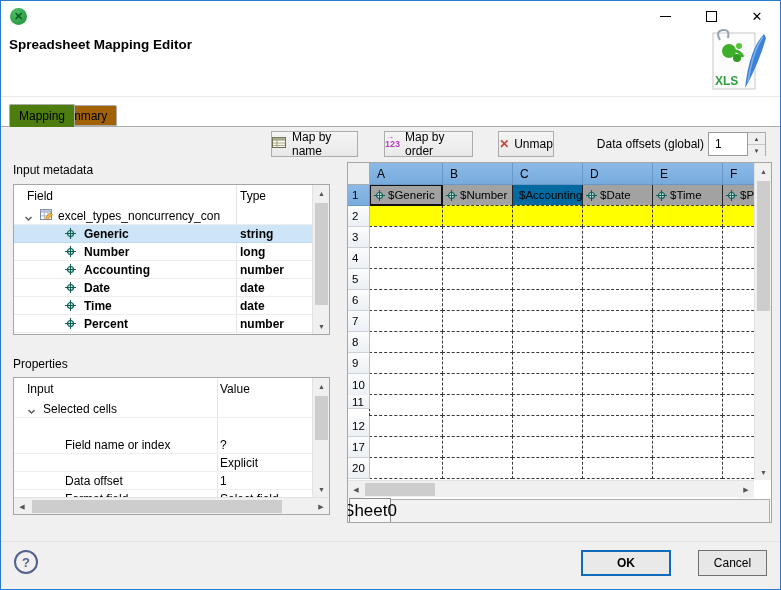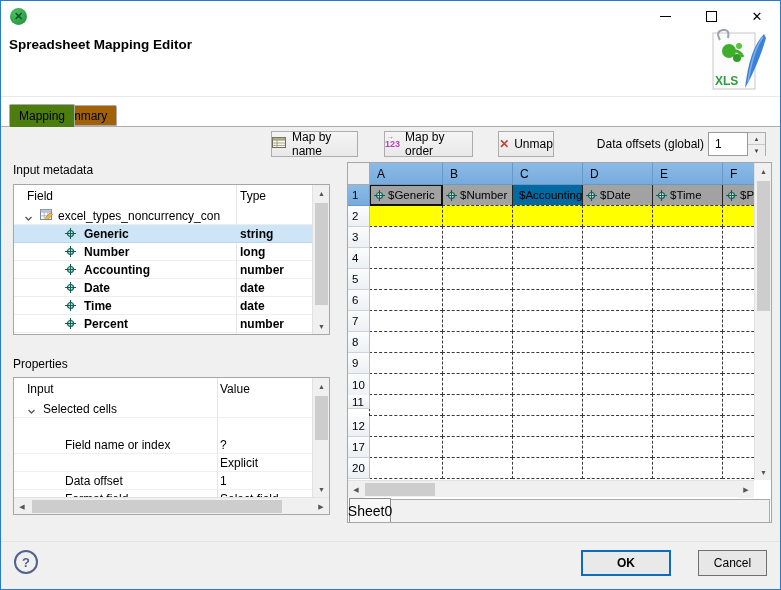--- a/index.html
+++ b/index.html
@@ -63,21 +63,21 @@
   .sb-thumb{position:absolute;background:#CDCDCD;}
   .chev{display:inline-block;}
   
   .ghdr{background:linear-gradient(#8BBAE8,#77ABDC);border-right:1px solid #6A98C6;border-bottom:1px solid #6A98C6;
     display:flex;align-items:center;padding-left:7px;font-size:12px;}
   .grh{background:linear-gradient(#FBFCFD,#ECF0F4);border-right:1px solid #B7BEC6;border-bottom:1px solid #CDD2D8;
     display:flex;align-items:center;padding-left:4px;font-size:11.5px;}
   .grh-sel{background:linear-gradient(#8BBAE8,#77ABDC);border-right:1px solid #6A98C6;border-bottom:1px solid #6A98C6;}
   .gcell{display:flex;align-items:center;gap:3px;padding-left:3px;overflow:hidden;white-space:nowrap;font-size:11.5px;}
   .sheet-tab{position:absolute;border:1px solid #8F8F8F;background:#F7F7F7;display:flex;align-items:center;
-    justify-content:center;font-size:14px;z-index:2;}
+    justify-content:center;font-size:17px;z-index:2;}
   .sheet-rest{position:absolute;border:1px solid #ABABAB;background:#F1F1F1;}
   
   .footer{position:absolute;left:0;right:0;bottom:0;height:47px;background:#F0F0F0;border-top:1px solid #E3E3E3;}
   .help-circle{position:absolute;left:13px;top:8px;width:20px;height:20px;border:2px solid #54618D;border-radius:50%;
     color:#54618D;font-weight:bold;font-size:13px;display:flex;align-items:center;justify-content:center;}
   .btn{position:absolute;top:8px;height:26px;box-sizing:border-box;background:#E7E7E7;
     display:flex;align-items:center;justify-content:center;font-size:12px;}
   .btn-ok{left:580px;width:90px;border:2px solid #0F6CBD;background:#E9E9E9;font-weight:bold;}
   .btn-cancel{left:697px;width:69px;border:1px solid #707070;}
 </style>

